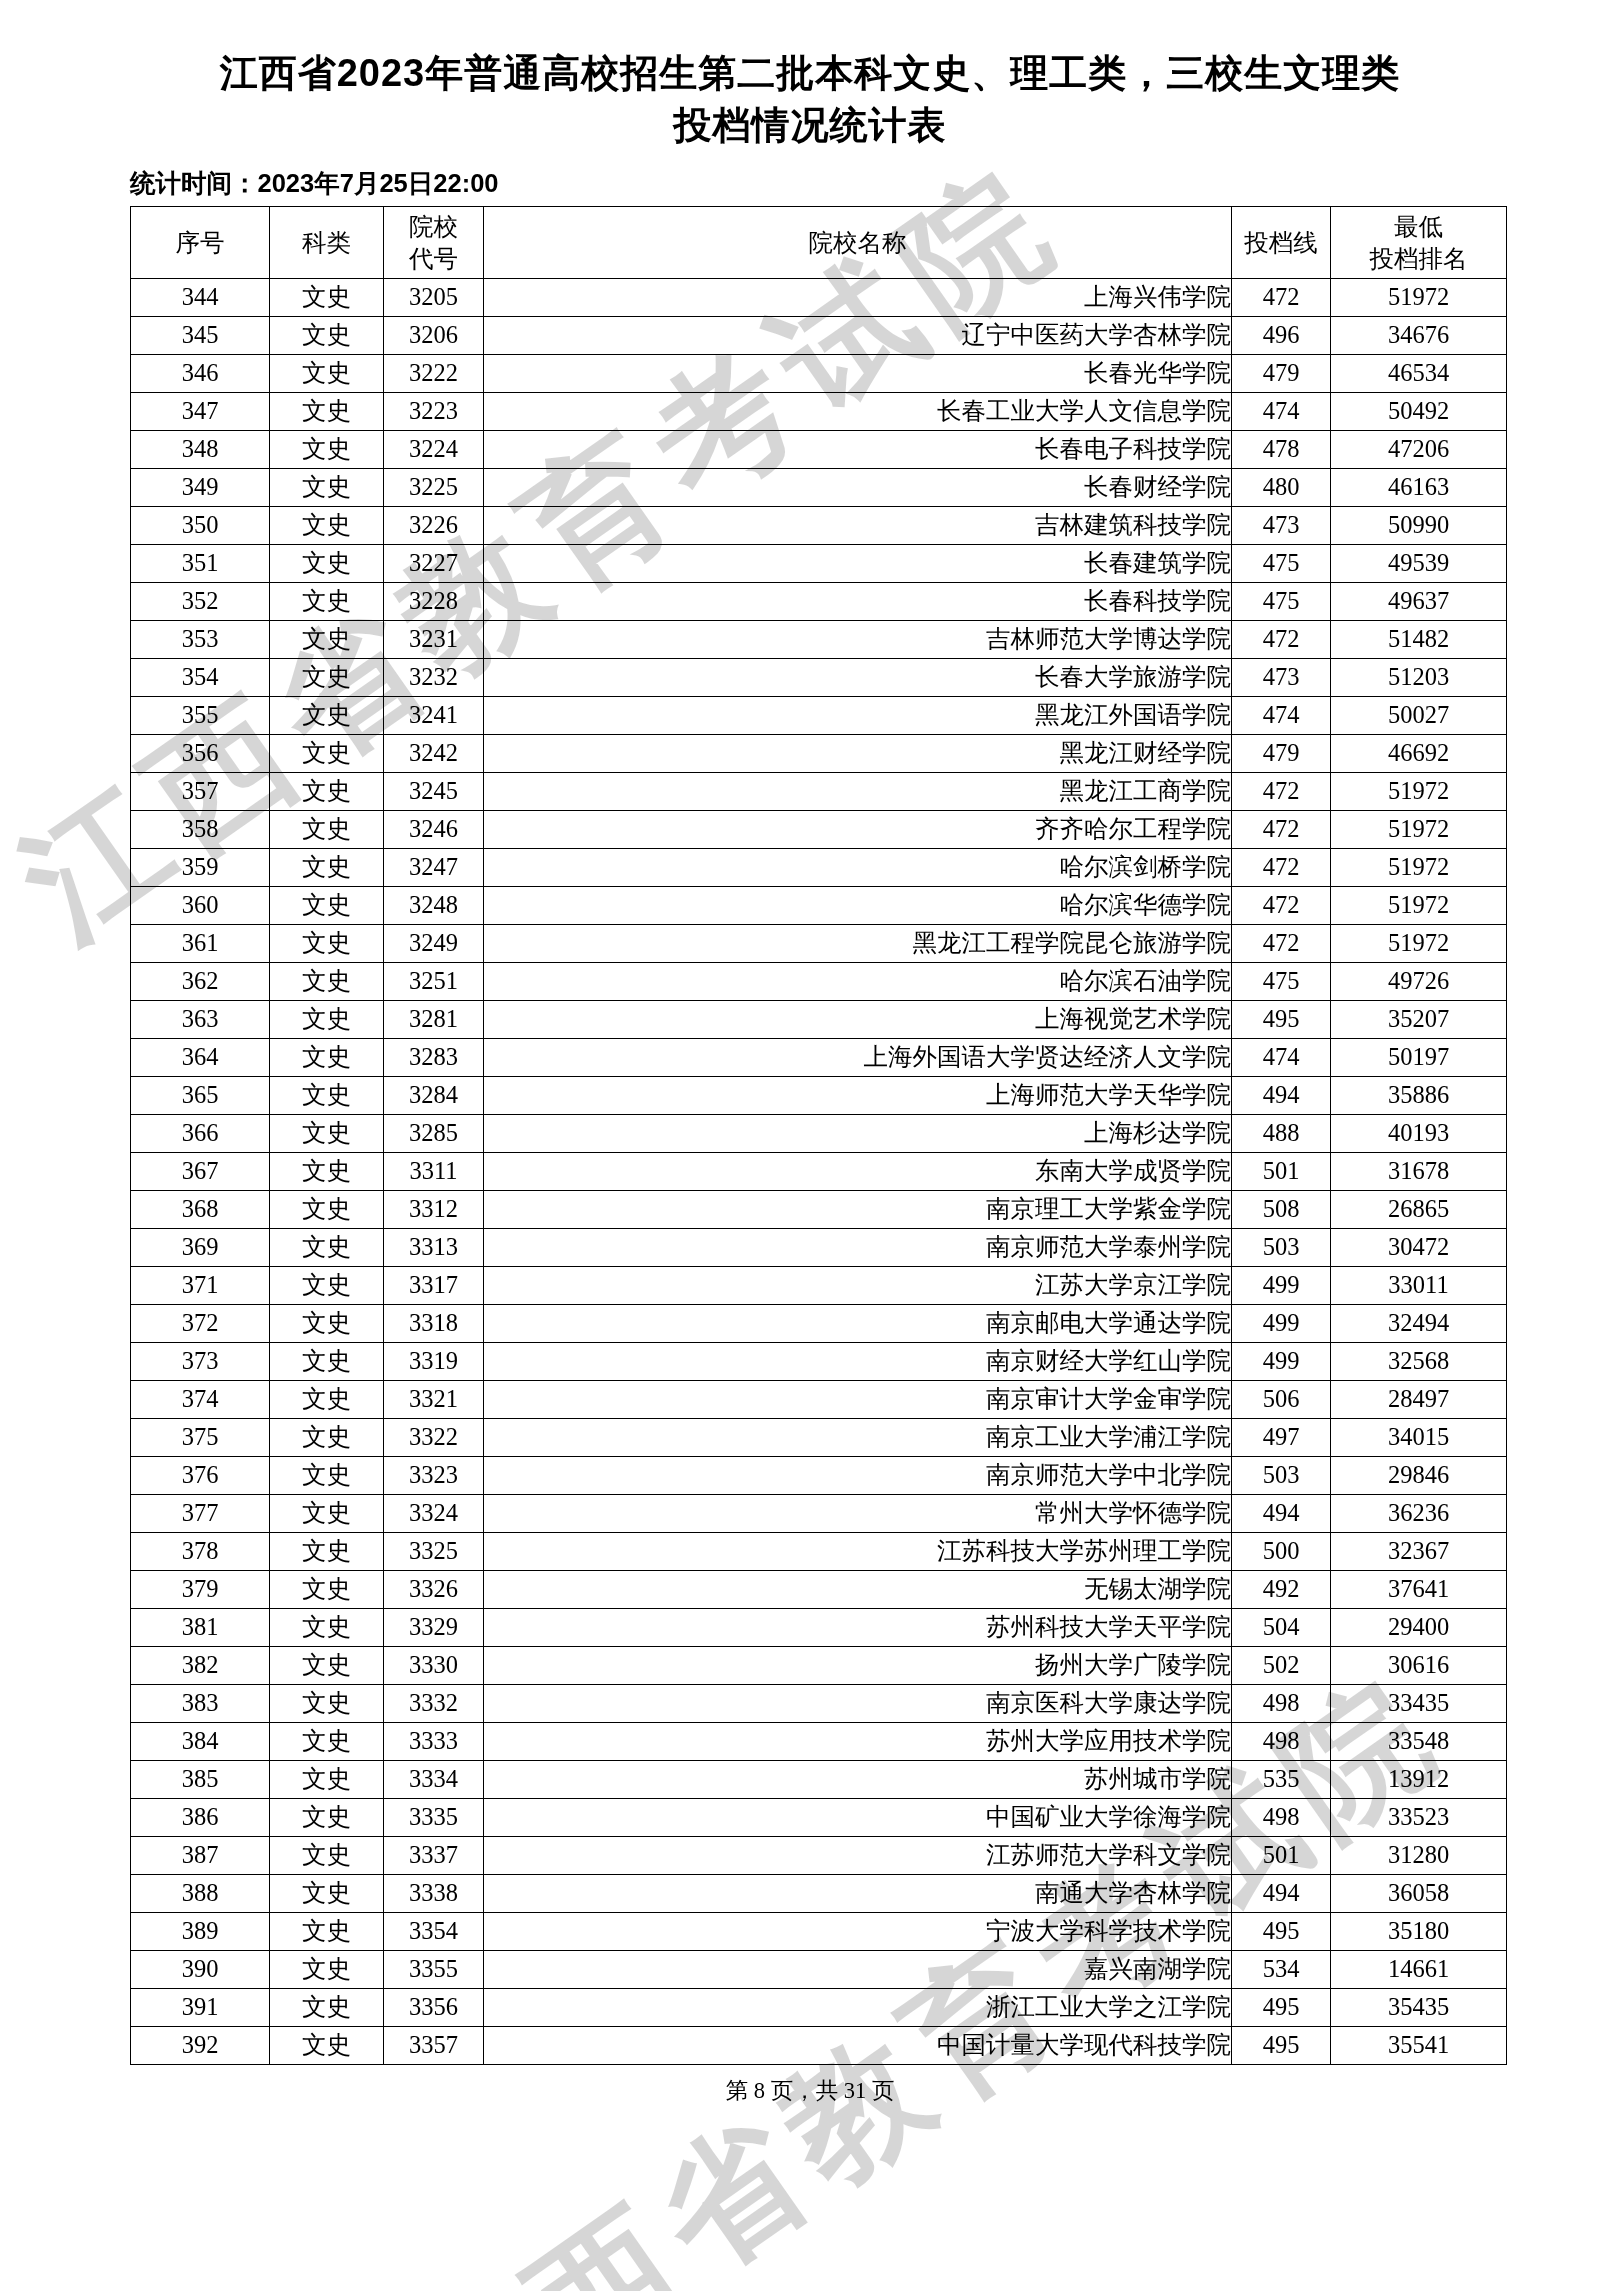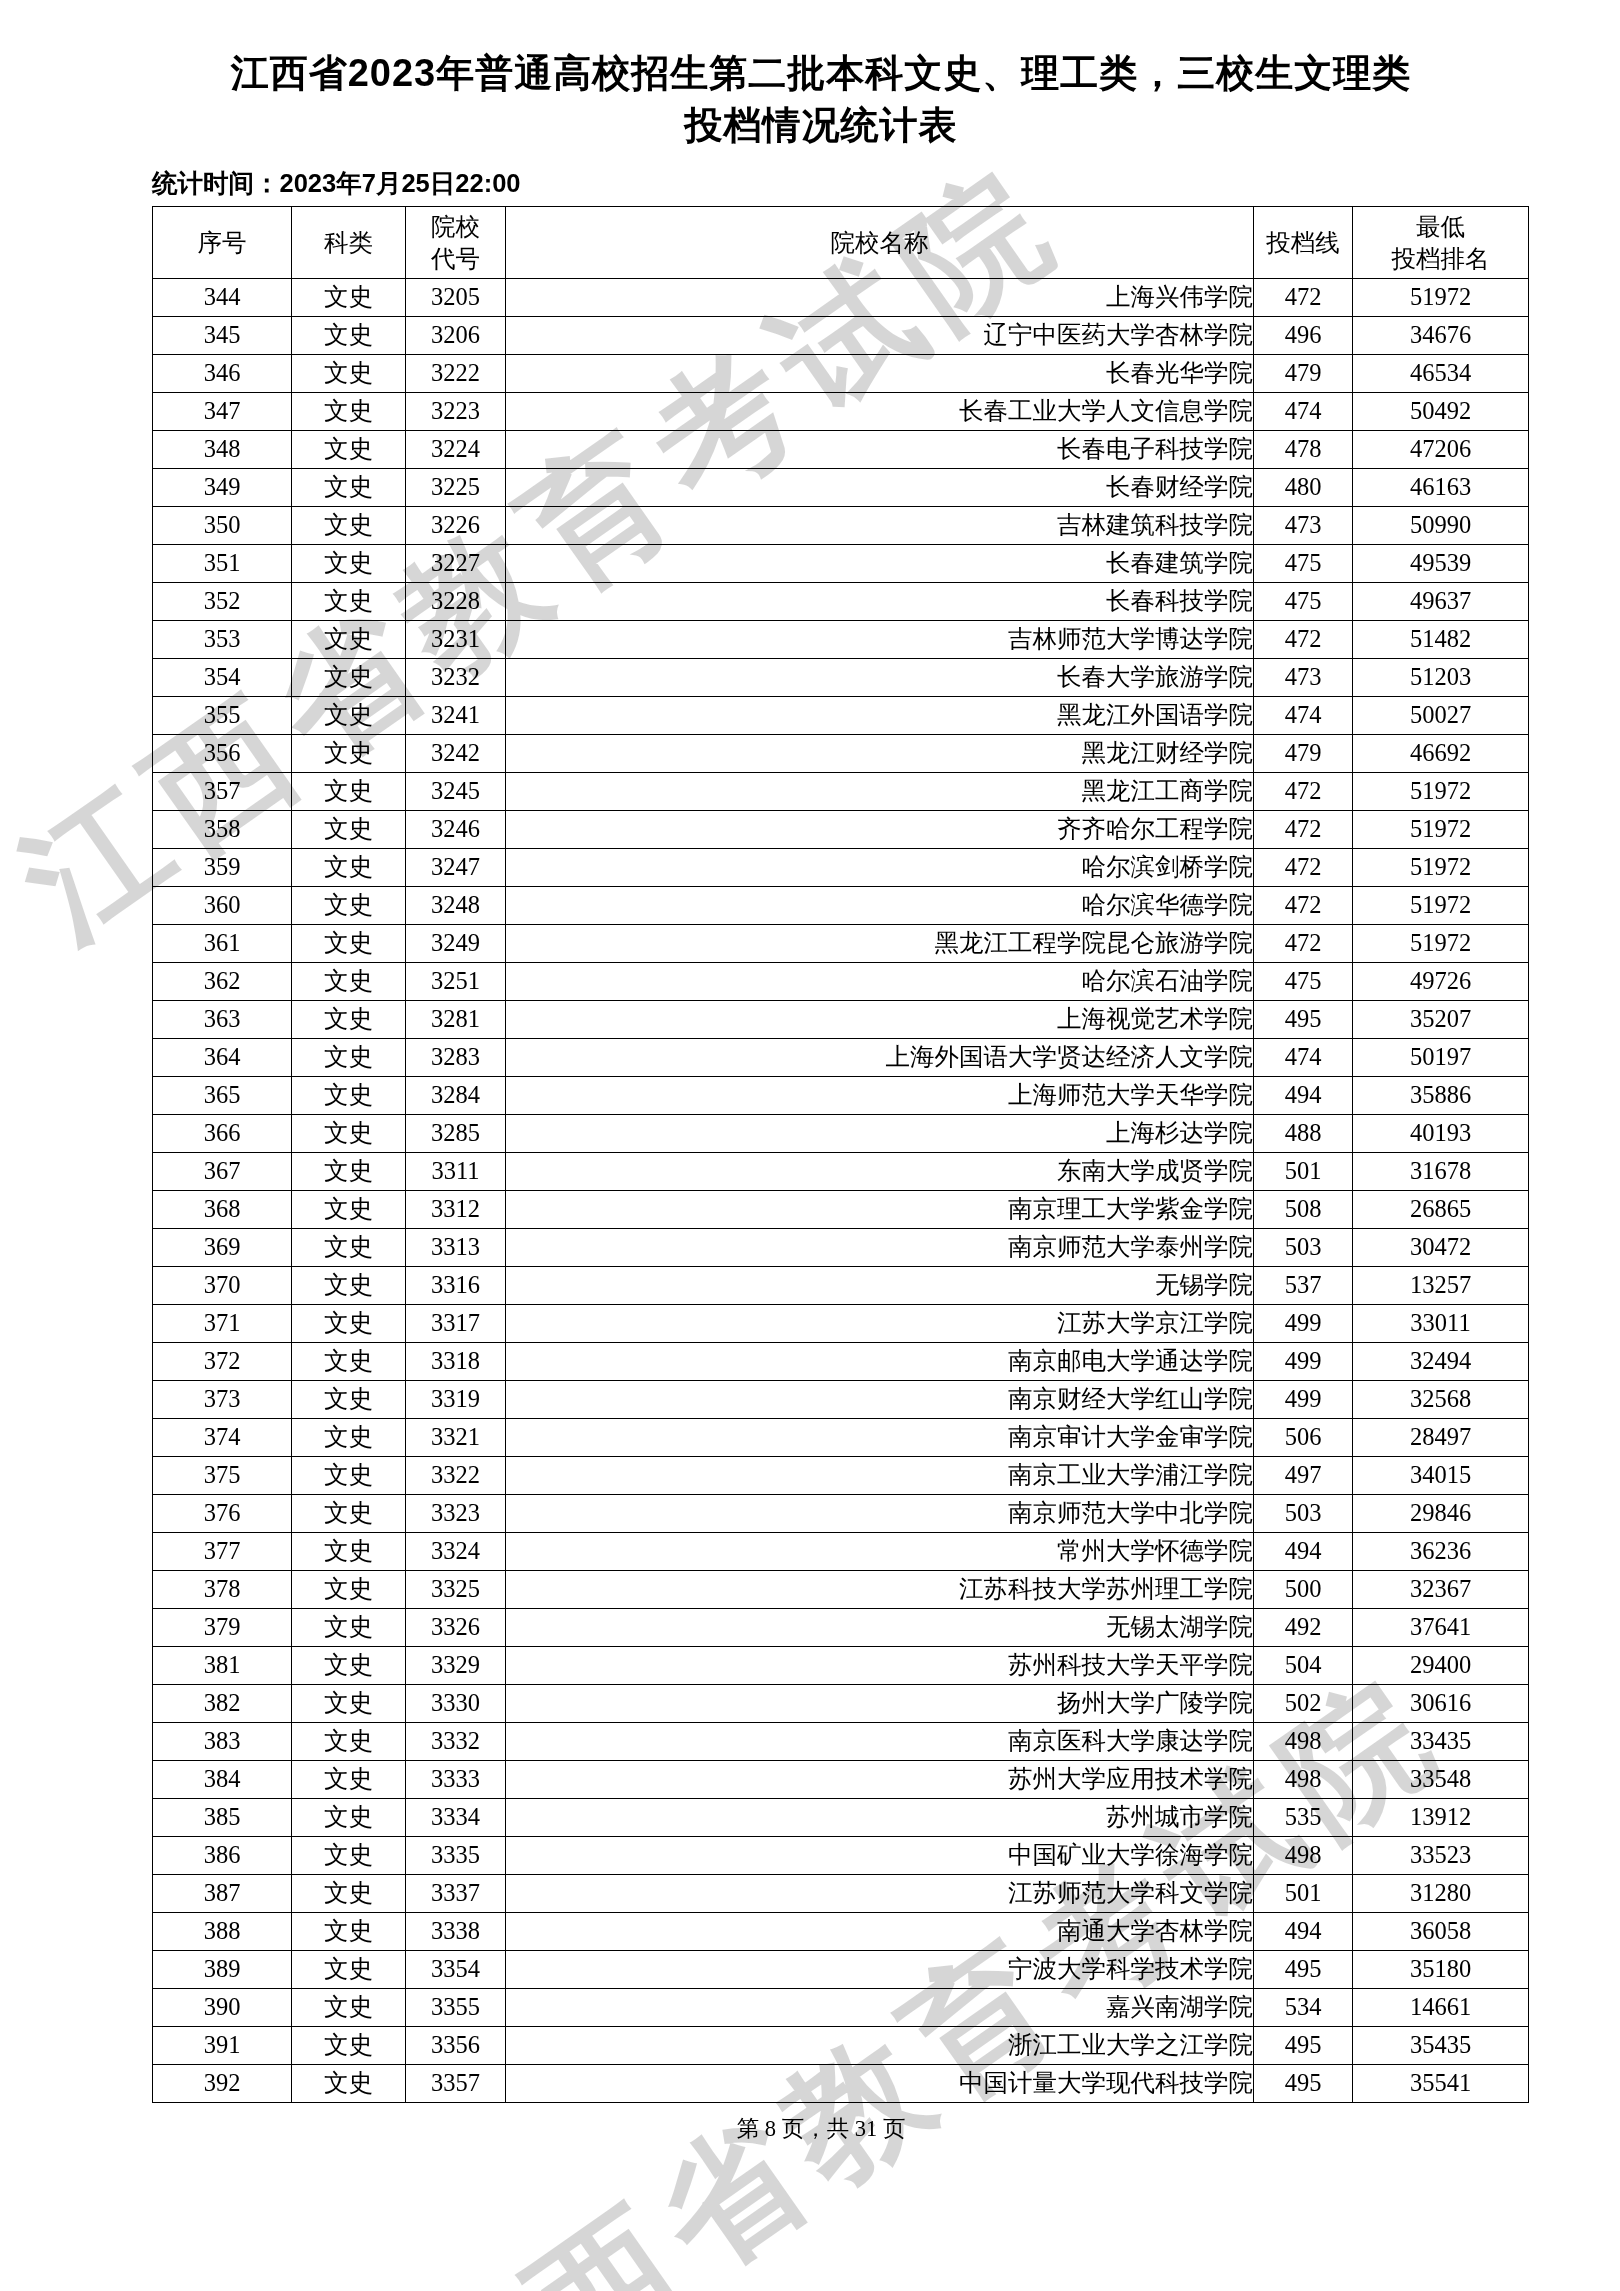--- a/index.html
+++ b/index.html
@@ -22,21 +22,21 @@
     letter-spacing:15.7px;
     white-space:nowrap;
     color:rgba(0,0,0,0.16);
     transform:rotate(-35deg);
     pointer-events:none;
     user-select:none;
   }
   .wm1 { left:-69px; top:461px; }
   .wm2 { left:314px; top:1970px; }
 
-  .content { position:relative; z-index:1;padding-left:22px; }
+  .content { position:relative; z-index:1; }
 
   .title {
     padding-top:47px;
     text-align:center;
     font-family:"Liberation Sans","DejaVu Sans",sans-serif;
     font-weight:bold;
     font-size:38px;
     line-height:1.38;
     letter-spacing:1px;
   }
@@ -321,28 +321,20 @@
           </tr>
           <tr>
             <td class="col0">369</td>
             <td class="col1">文史</td>
             <td class="col2">3313</td>
             <td class="col3">南京师范大学泰州学院</td>
             <td class="col4">503</td>
             <td class="col5">30472</td>
           </tr>
           <tr>
-            <td class="col0">370</td>
-            <td class="col1">文史</td>
-            <td class="col2">3316</td>
-            <td class="col3">无锡学院</td>
-            <td class="col4">537</td>
-            <td class="col5">13257</td>
-          </tr>
-          <tr>
             <td class="col0">371</td>
             <td class="col1">文史</td>
             <td class="col2">3317</td>
             <td class="col3">江苏大学京江学院</td>
             <td class="col4">499</td>
             <td class="col5">33011</td>
           </tr>
           <tr>
             <td class="col0">372</td>
             <td class="col1">文史</td>

